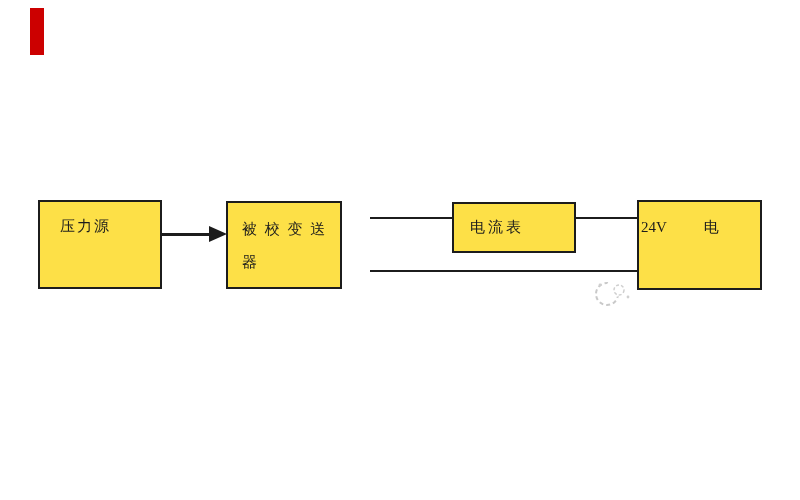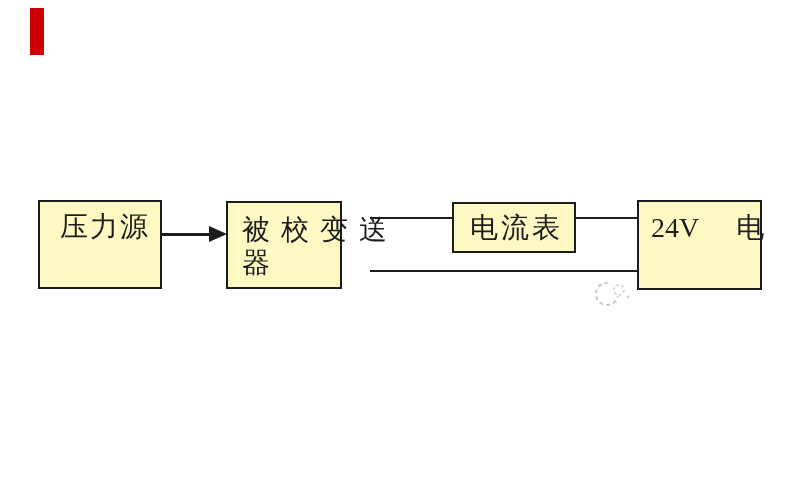--- a/index.html
+++ b/index.html
@@ -1,27 +1,27 @@
 <!DOCTYPE html>
 <html><head>
 <meta charset="utf-8">
 <style>
   html,body{margin:0;padding:0;background:#fff;}
   #canvas{
     position:relative;width:800px;height:500px;background:#ffffff;overflow:hidden;
     font-family:"Liberation Serif","DejaVu Serif",serif;color:#1c1c1c;
   }
   .node{
-    position:absolute;box-sizing:border-box;border:2px solid #1c1c1c;background:#fef9c3;
-    font-size:28px;line-height:33px;white-space:nowrap;
+    position:absolute;box-sizing:border-box;border:2px solid #1c1c1c;background:#fde047;
+    font-size:15px;line-height:33px;white-space:nowrap;
   }
   .n1{left:38px;top:200px;width:124px;height:89px;padding:8px 0 0 20px;letter-spacing:2px;}
   .n2{left:226px;top:201px;width:116px;height:88px;padding:10px 0 0 14px;letter-spacing:2px;}
   .n3{left:452px;top:202px;width:124px;height:51px;padding:7px 0 16px 16px;letter-spacing:3px;}
-  .n4{left:637px;top:200px;width:125px;height:90px;padding:9px 0 0 12px;}
+  .n4{left:637px;top:200px;width:125px;height:90px;padding:9px 0 0 2px;}
   .node .line{display:block;}
   .n4 .gap{display:inline-block;margin-left:37px;}
   .n4 .l2{letter-spacing:2px;}
   .conn{position:absolute;background:#1c1c1c;}
   .shaft{left:162px;top:233px;width:48px;height:3px;}
   .head{
     position:absolute;left:209px;top:226px;width:0;height:0;background:transparent;
     border-top:8px solid transparent;border-bottom:8px solid transparent;
     border-left:18px solid #1c1c1c;
   }

